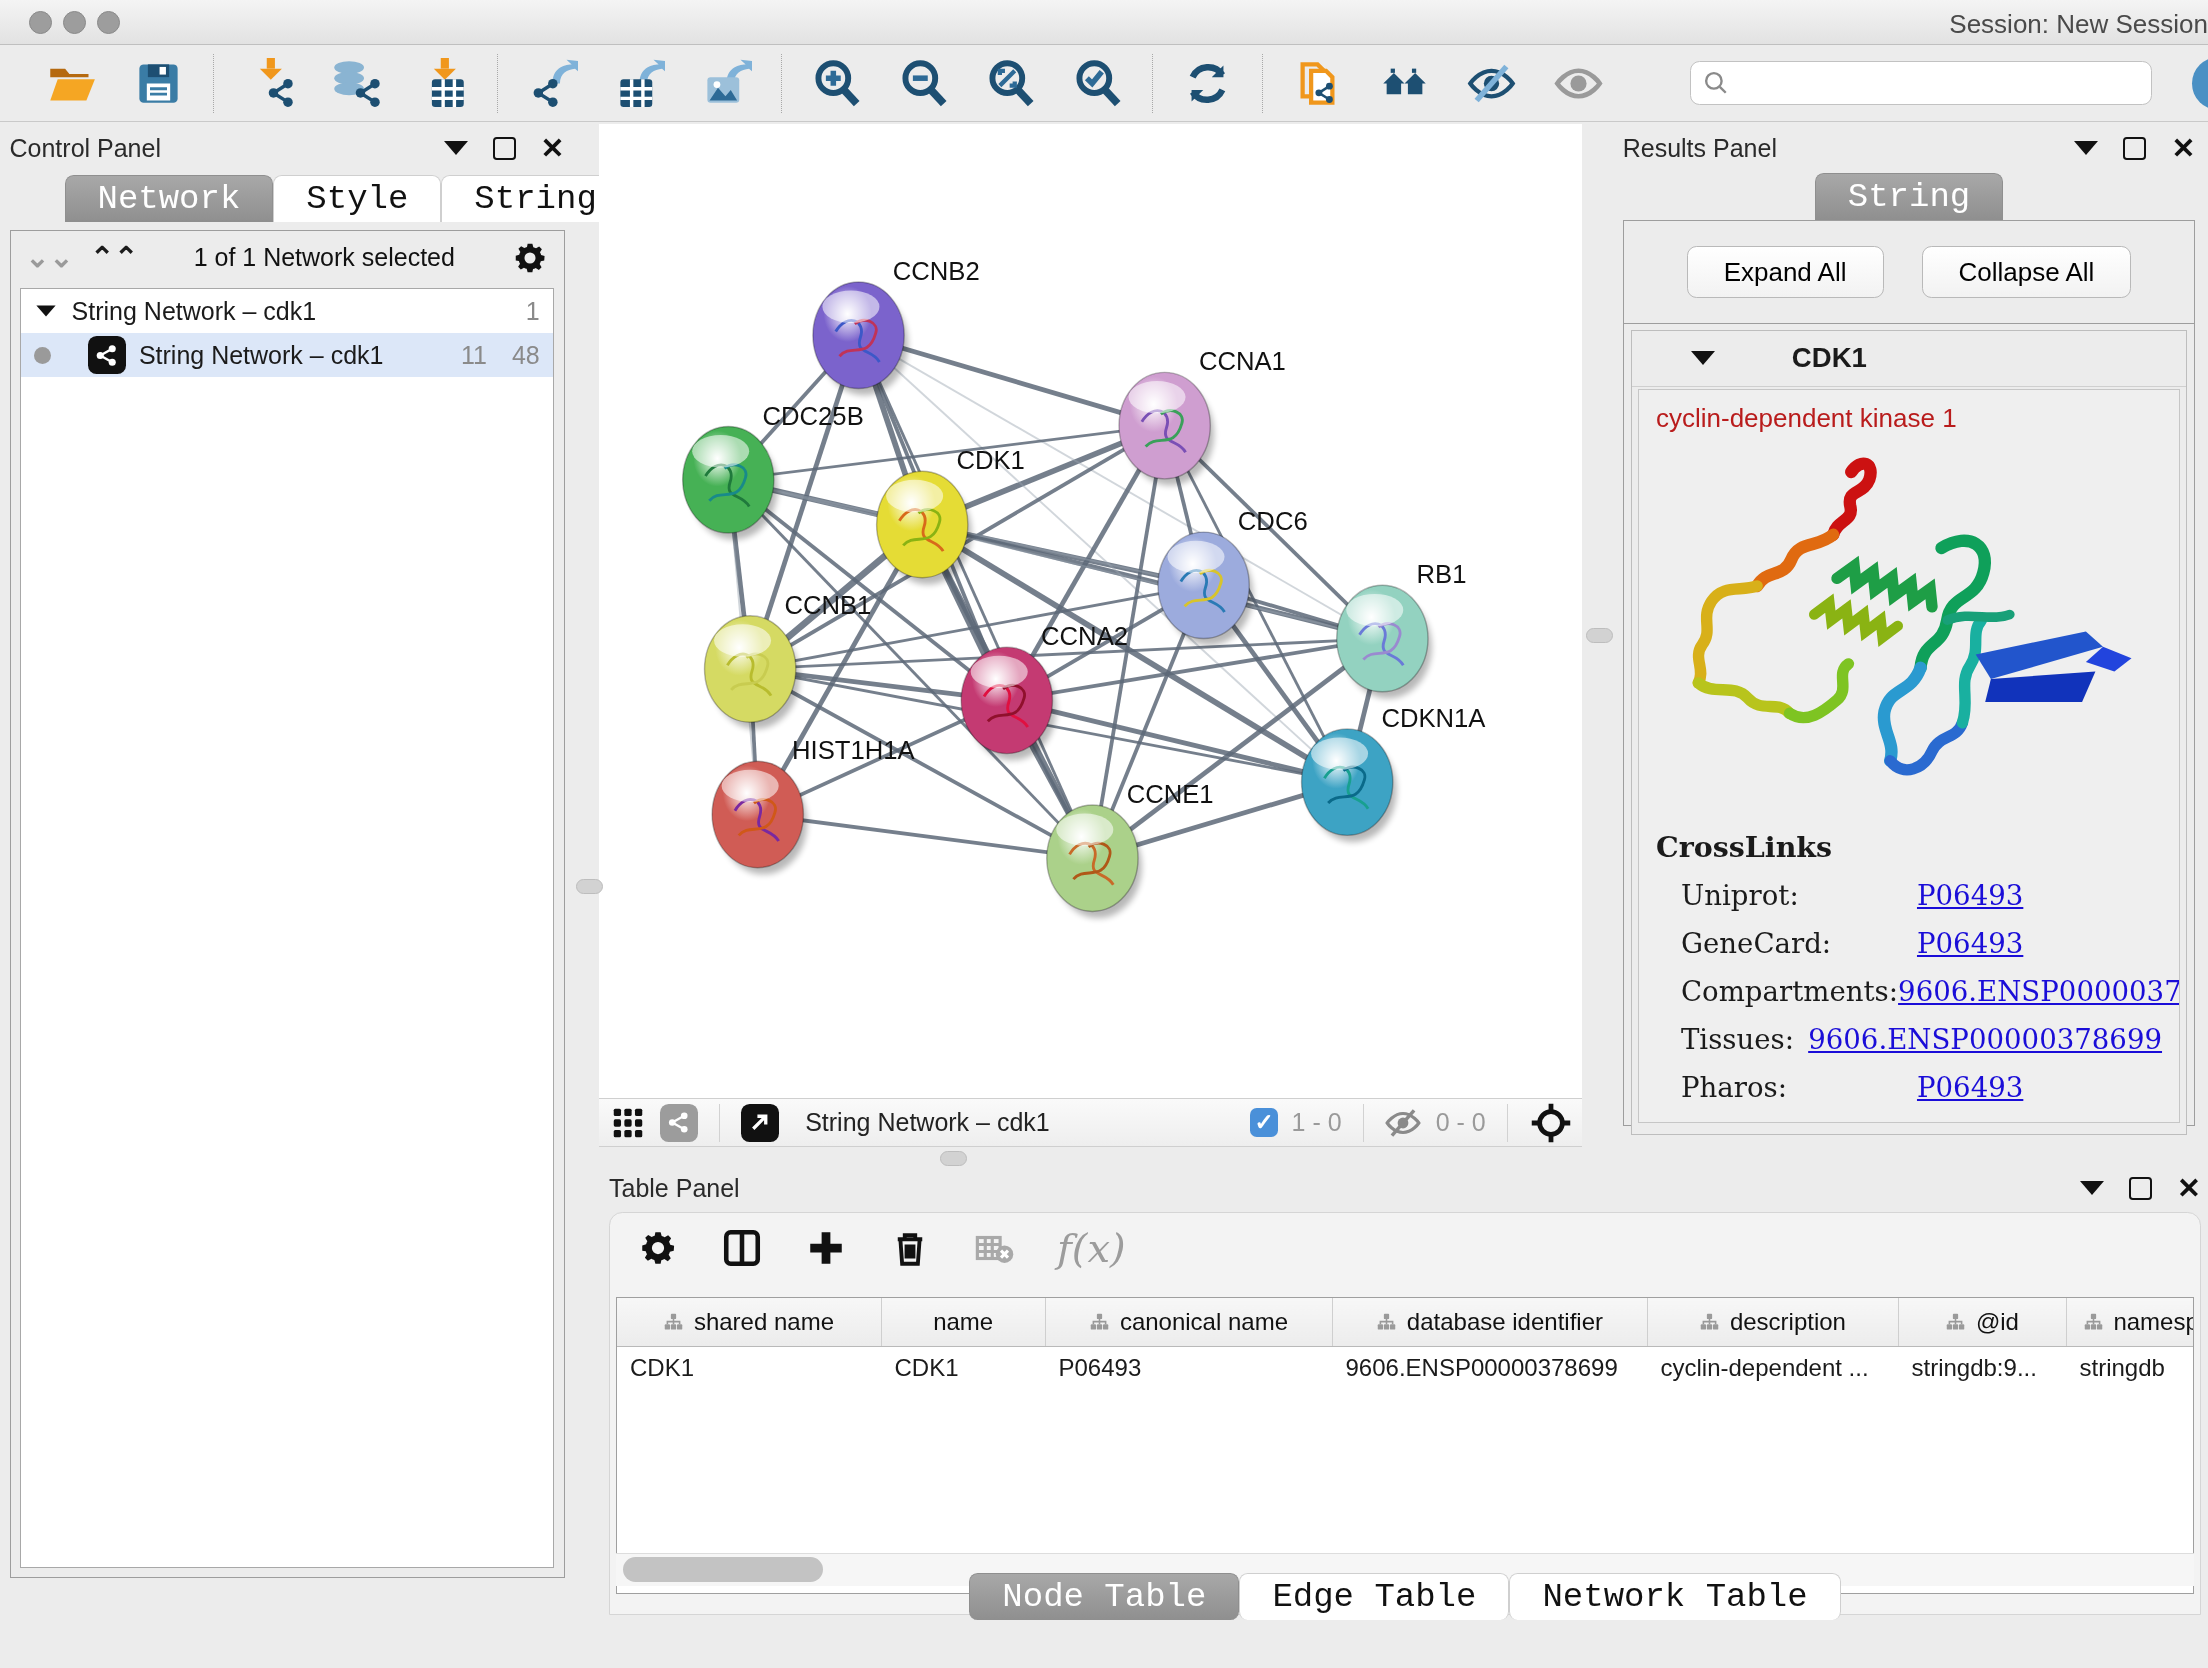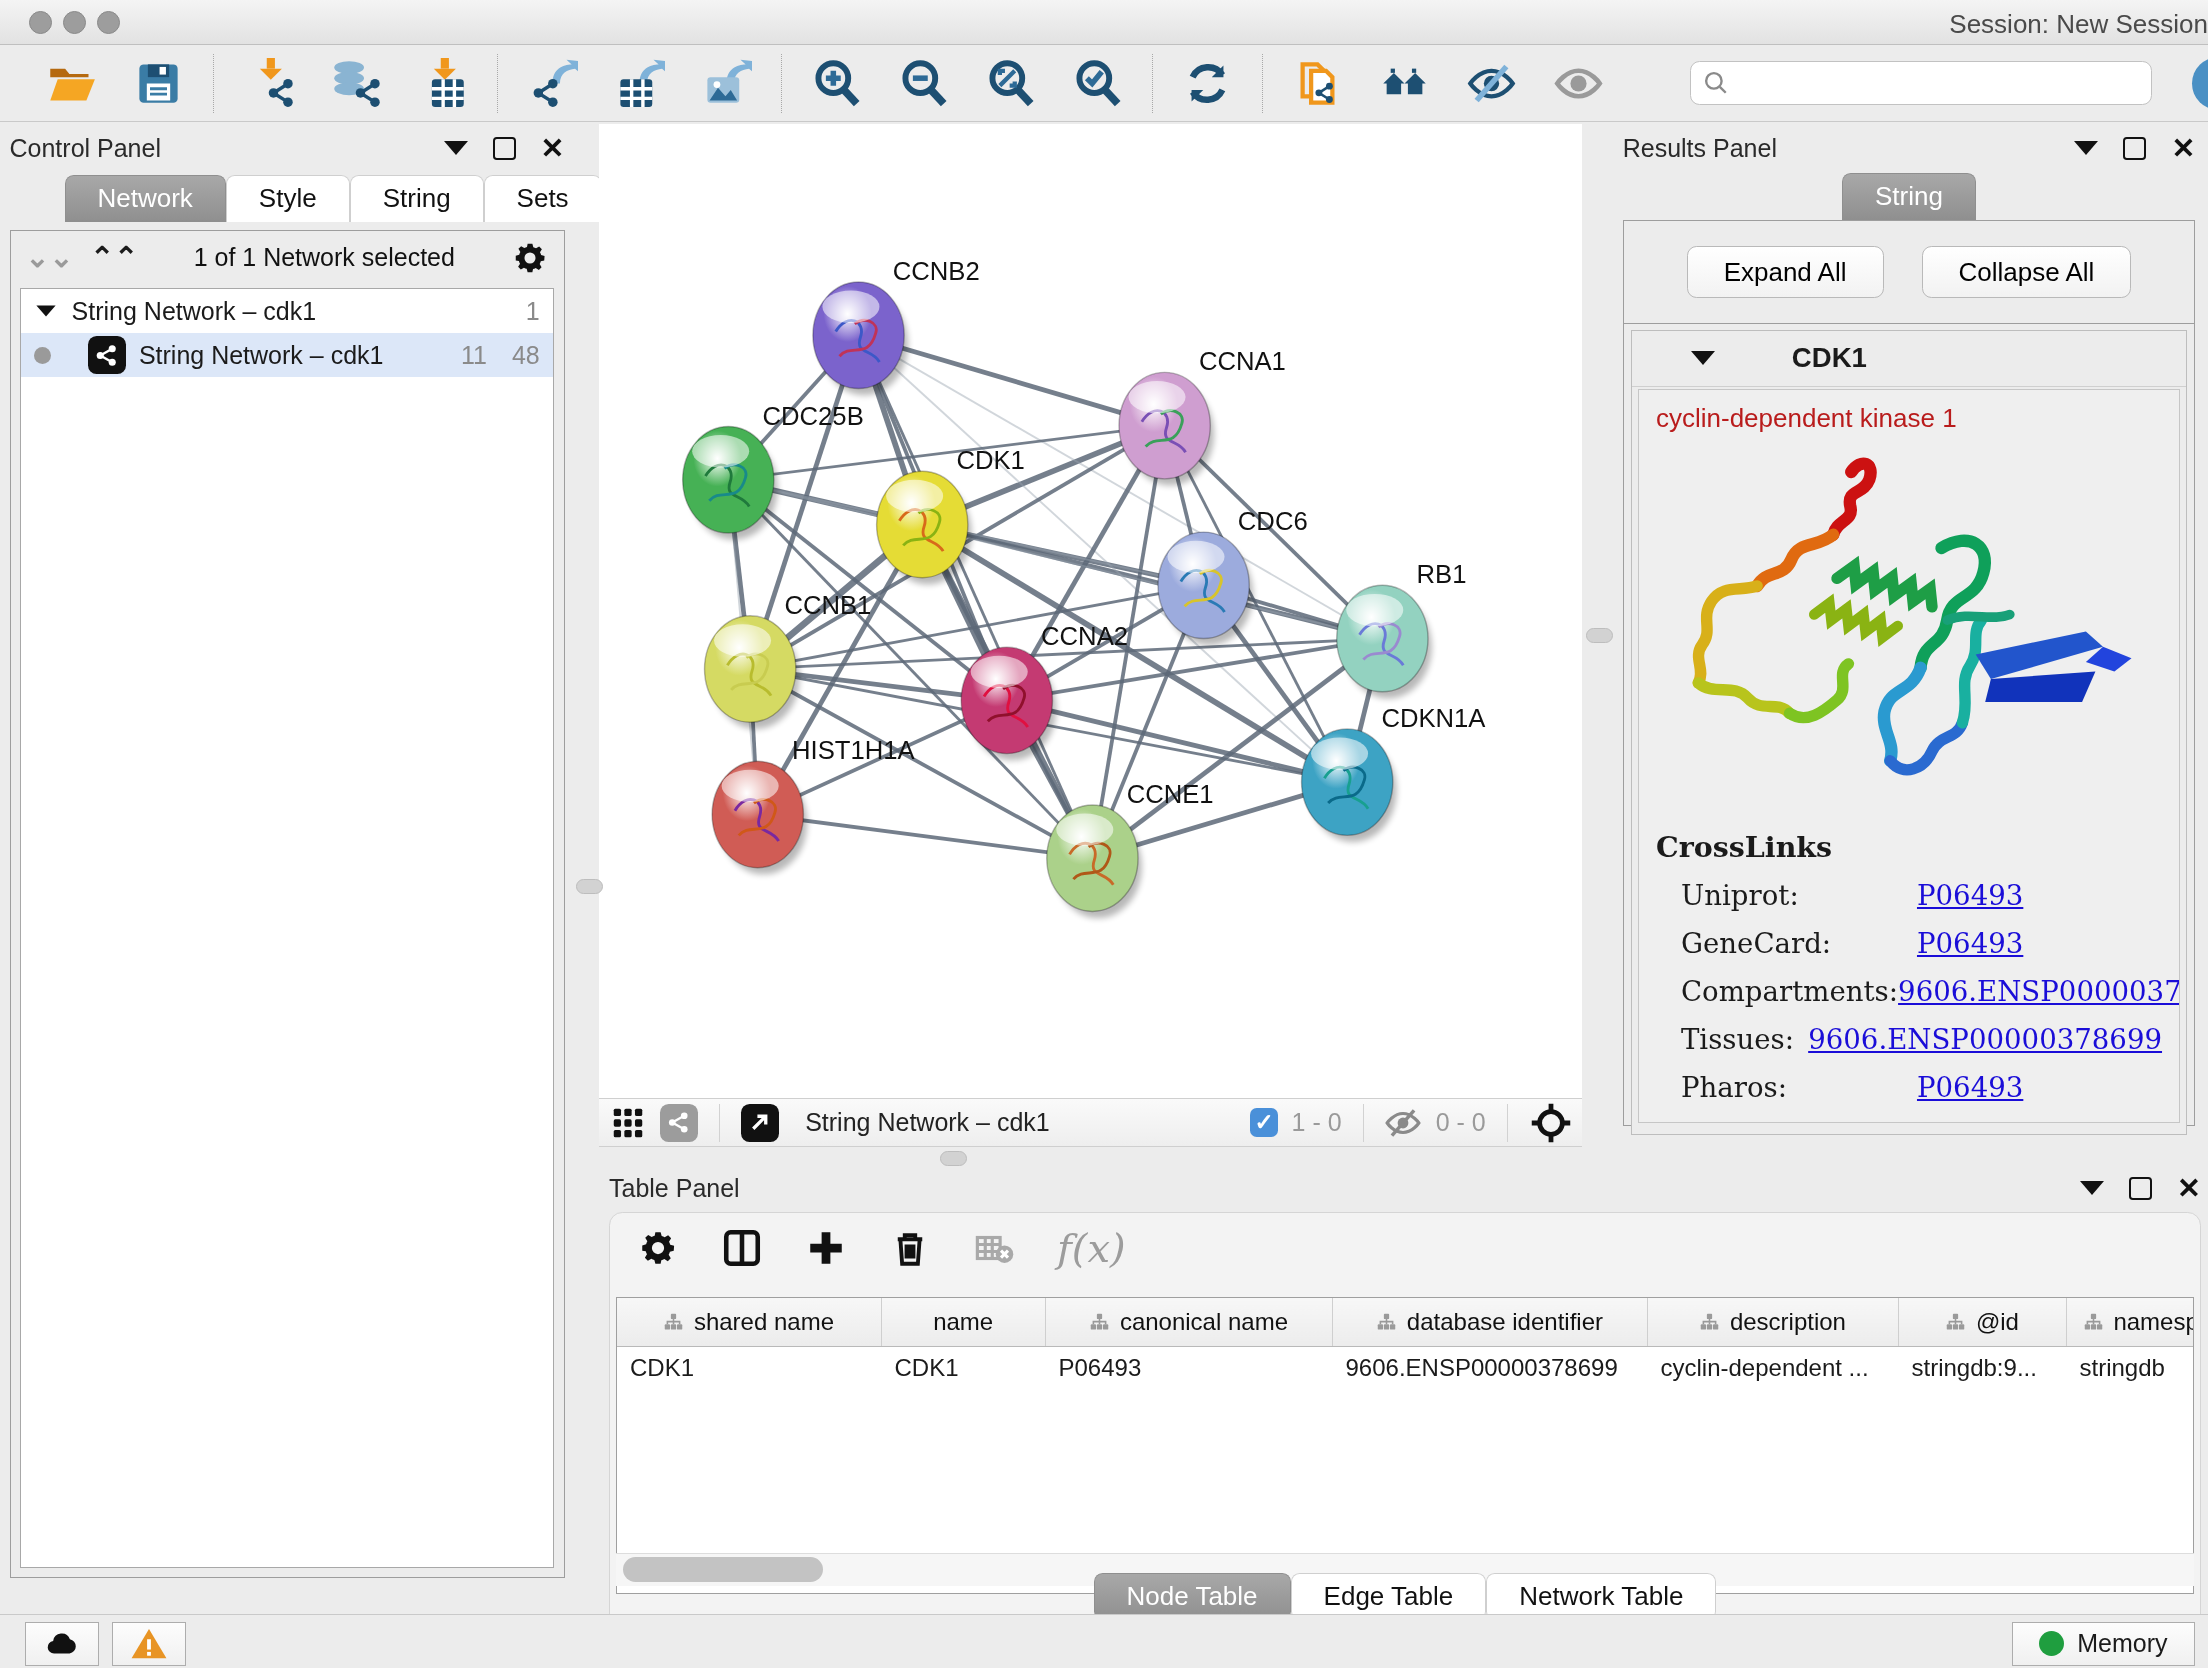--- a/index.html
+++ b/index.html
@@ -27,22 +27,22 @@
   .search-box input{border:none;outline:none;font-size:24px;flex:1;background:transparent;
     font-family:"Liberation Sans",sans-serif;}
   
   .panel-title{font-size:25px;color:#2a2a2a;}
   .win-ctl{display:flex;align-items:center;gap:25px;}
   .tri-down{width:0;height:0;border-left:12.4px solid transparent;border-right:12.4px solid transparent;
     border-top:14.3px solid #111;}
   .sq{width:23px;height:23px;border:2.9px solid #111;border-radius:3.8px;box-sizing:border-box;}
   .xx{font-size:28.5px;font-weight:bold;color:#111;line-height:23px;}
   .tab{height:46px;display:inline-flex;align-items:center;justify-content:center;
-    padding:0 32px;font-size:26px;background:#fff;color:#111;
-    border:1px solid #cfcfcf;border-bottom:none;border-radius:8.6px 8.6px 0 0;cursor:pointer;}
+    padding:0 32px;font-size:34px;background:#fff;color:#111;
+    border:1px solid #cfcfcf;border-bottom:none;border-radius:8.6px 8.6px 0 0;cursor:pointer;font-family:Liberation Mono, monospace;}
   .tab.sel{background:linear-gradient(#a8a8a8,#8f8f8f);color:#fff;border-color:#8f8f8f;}
   
   .control-panel{position:absolute;left:9.5px;top:129px;width:555px;height:1449px;}
   .cp-head{display:flex;align-items:center;justify-content:space-between;height:38px;}
   .cp-tabs{margin:7.6px 0 0 55px;display:flex;}
   .cp-box{position:absolute;left:0;top:101px;right:0;bottom:0;background:#ececec;
     border:1.9px solid #9d9d9d;}
   .cp-toolbar{height:53px;display:flex;align-items:center;padding:0 15px;gap:17px;font-size:25px;}
   .cp-status{flex:1;text-align:center;font-size:25px;color:#111;}
   .chev{font-size:28.5px;font-weight:bold;line-height:1;}
@@ -897,32 +897,14 @@
         <div class="hthumb"></div>
       </div>
       <div class="tp-tabs" id="tp-tabs">
           <span class="tab sel" style="border-radius: 8.6px;">Node Table</span>
           <span class="tab" style="border-radius: 8.6px;">Edge Table</span>
           <span class="tab" style="border-radius: 8.6px;">Network Table</span>
         </div>
     </div>
   </div>
 
-  <div class="bottombar">
-    <div class="bb-btn" style="left:25px;width:72px;">
-      <svg width="38" height="38" viewBox="0 0 24 24">
-        <path fill="#111" d="M7 18a4 4 0 0 1-.6-7.96 5.5 5.5 0 0 1 10.6-1.1A4.6 4.6 0 0 1 16.8 18H7z"></path>
-      </svg>
-    </div>
-    <div class="bb-btn" style="left:112px;width:72px;">
-      <svg width="38" height="38" viewBox="0 0 24 24">
-        <path fill="#e89424" d="M12 2.5L23 21H1z"></path>
-        <rect x="10.8" y="9" width="2.4" height="6.5" fill="#fff"></rect>
-        <rect x="10.8" y="17" width="2.4" height="2.4" fill="#fff"></rect>
-      </svg>
-    </div>
-    <div class="bb-btn" style="right:13.3px;width:181px;">
-      <span class="mem-dot"></span>
-      <span class="mem-label">Memory</span>
-    </div>
-  </div>
 </div>
 
 
 </body></html>

